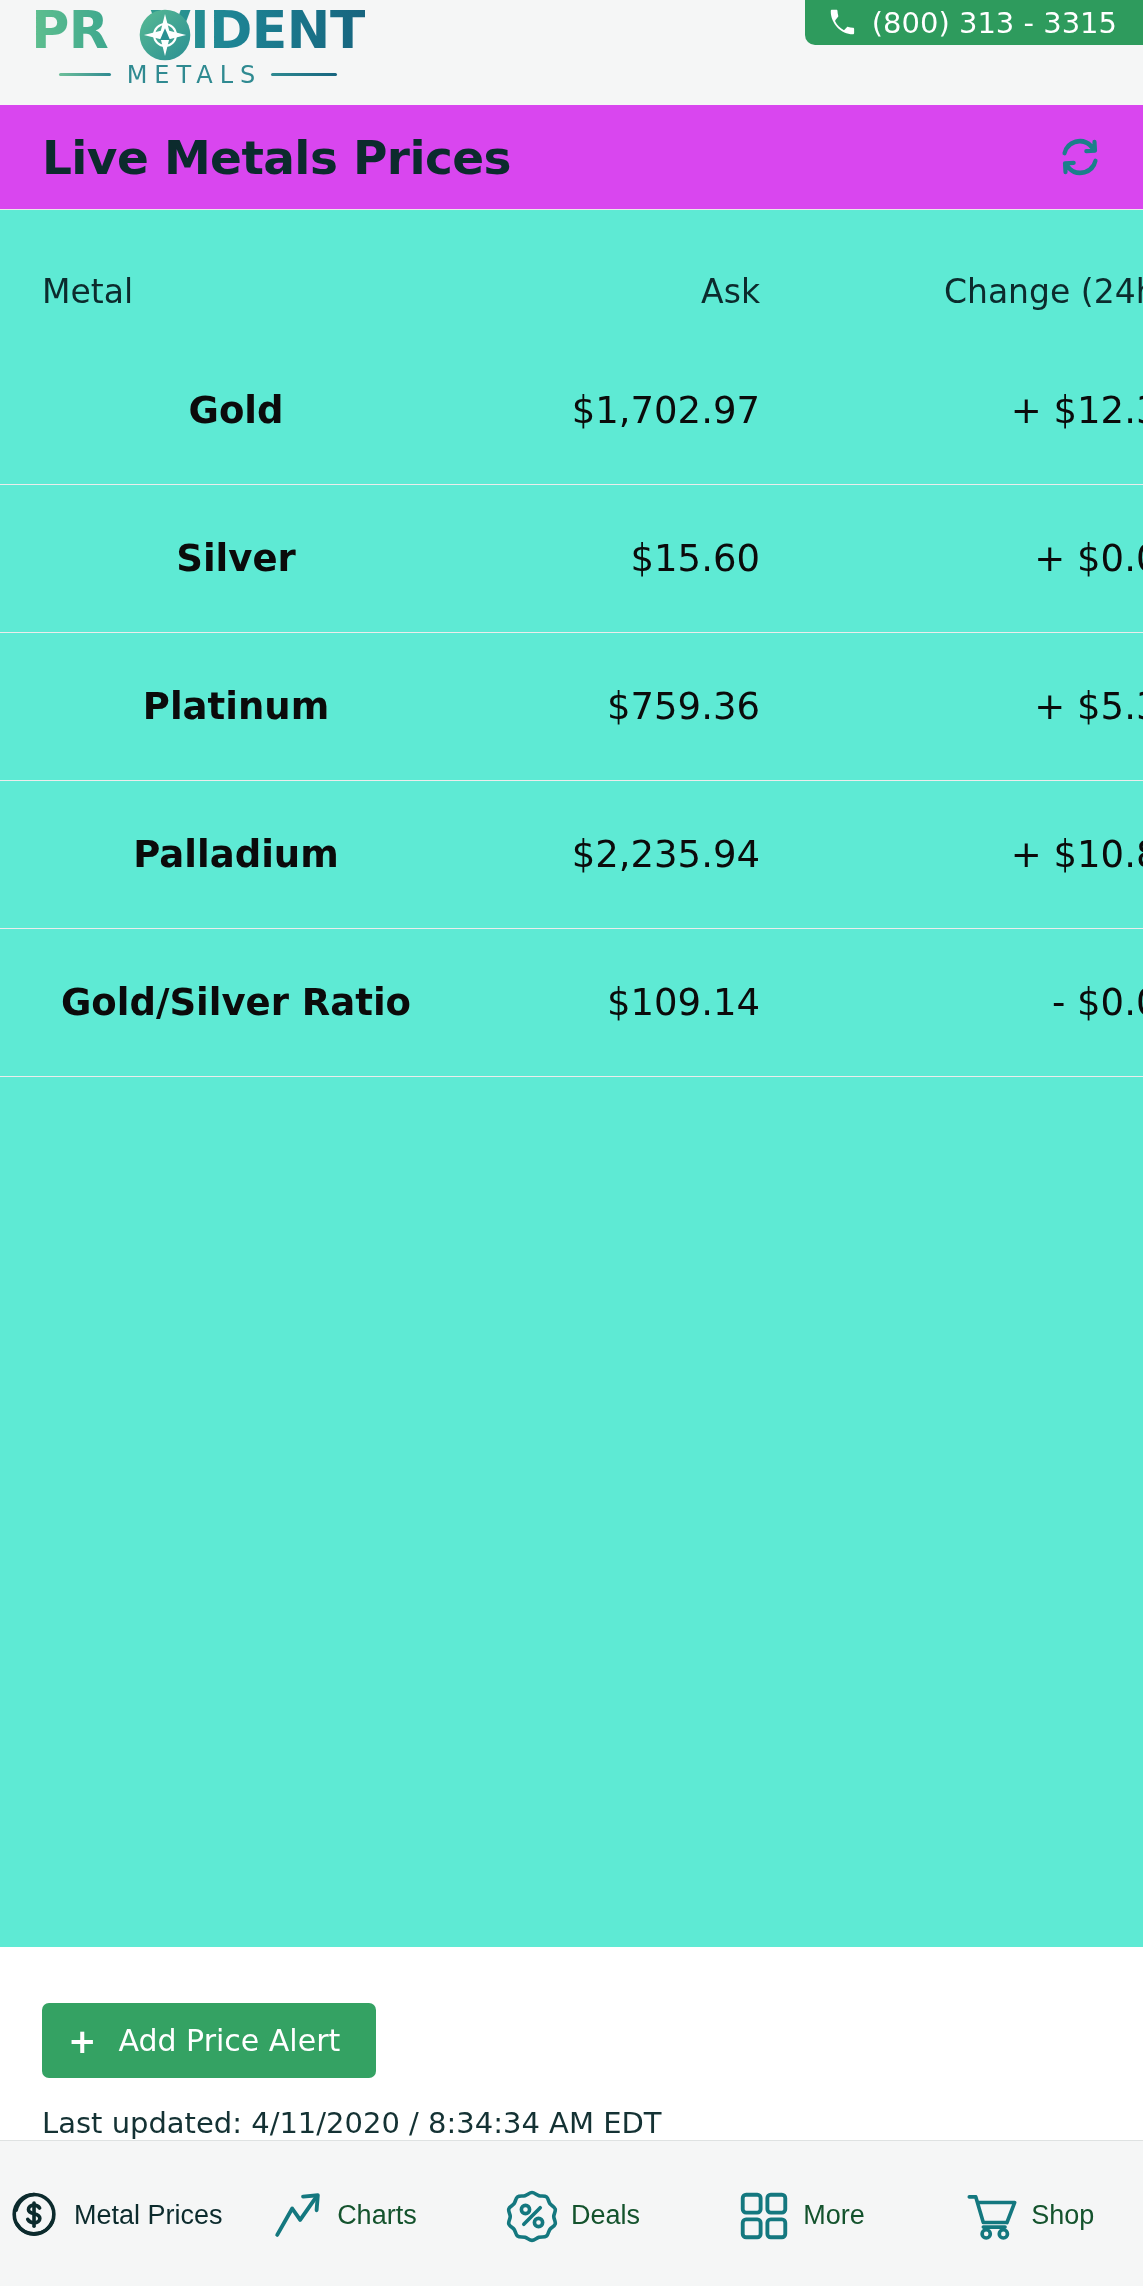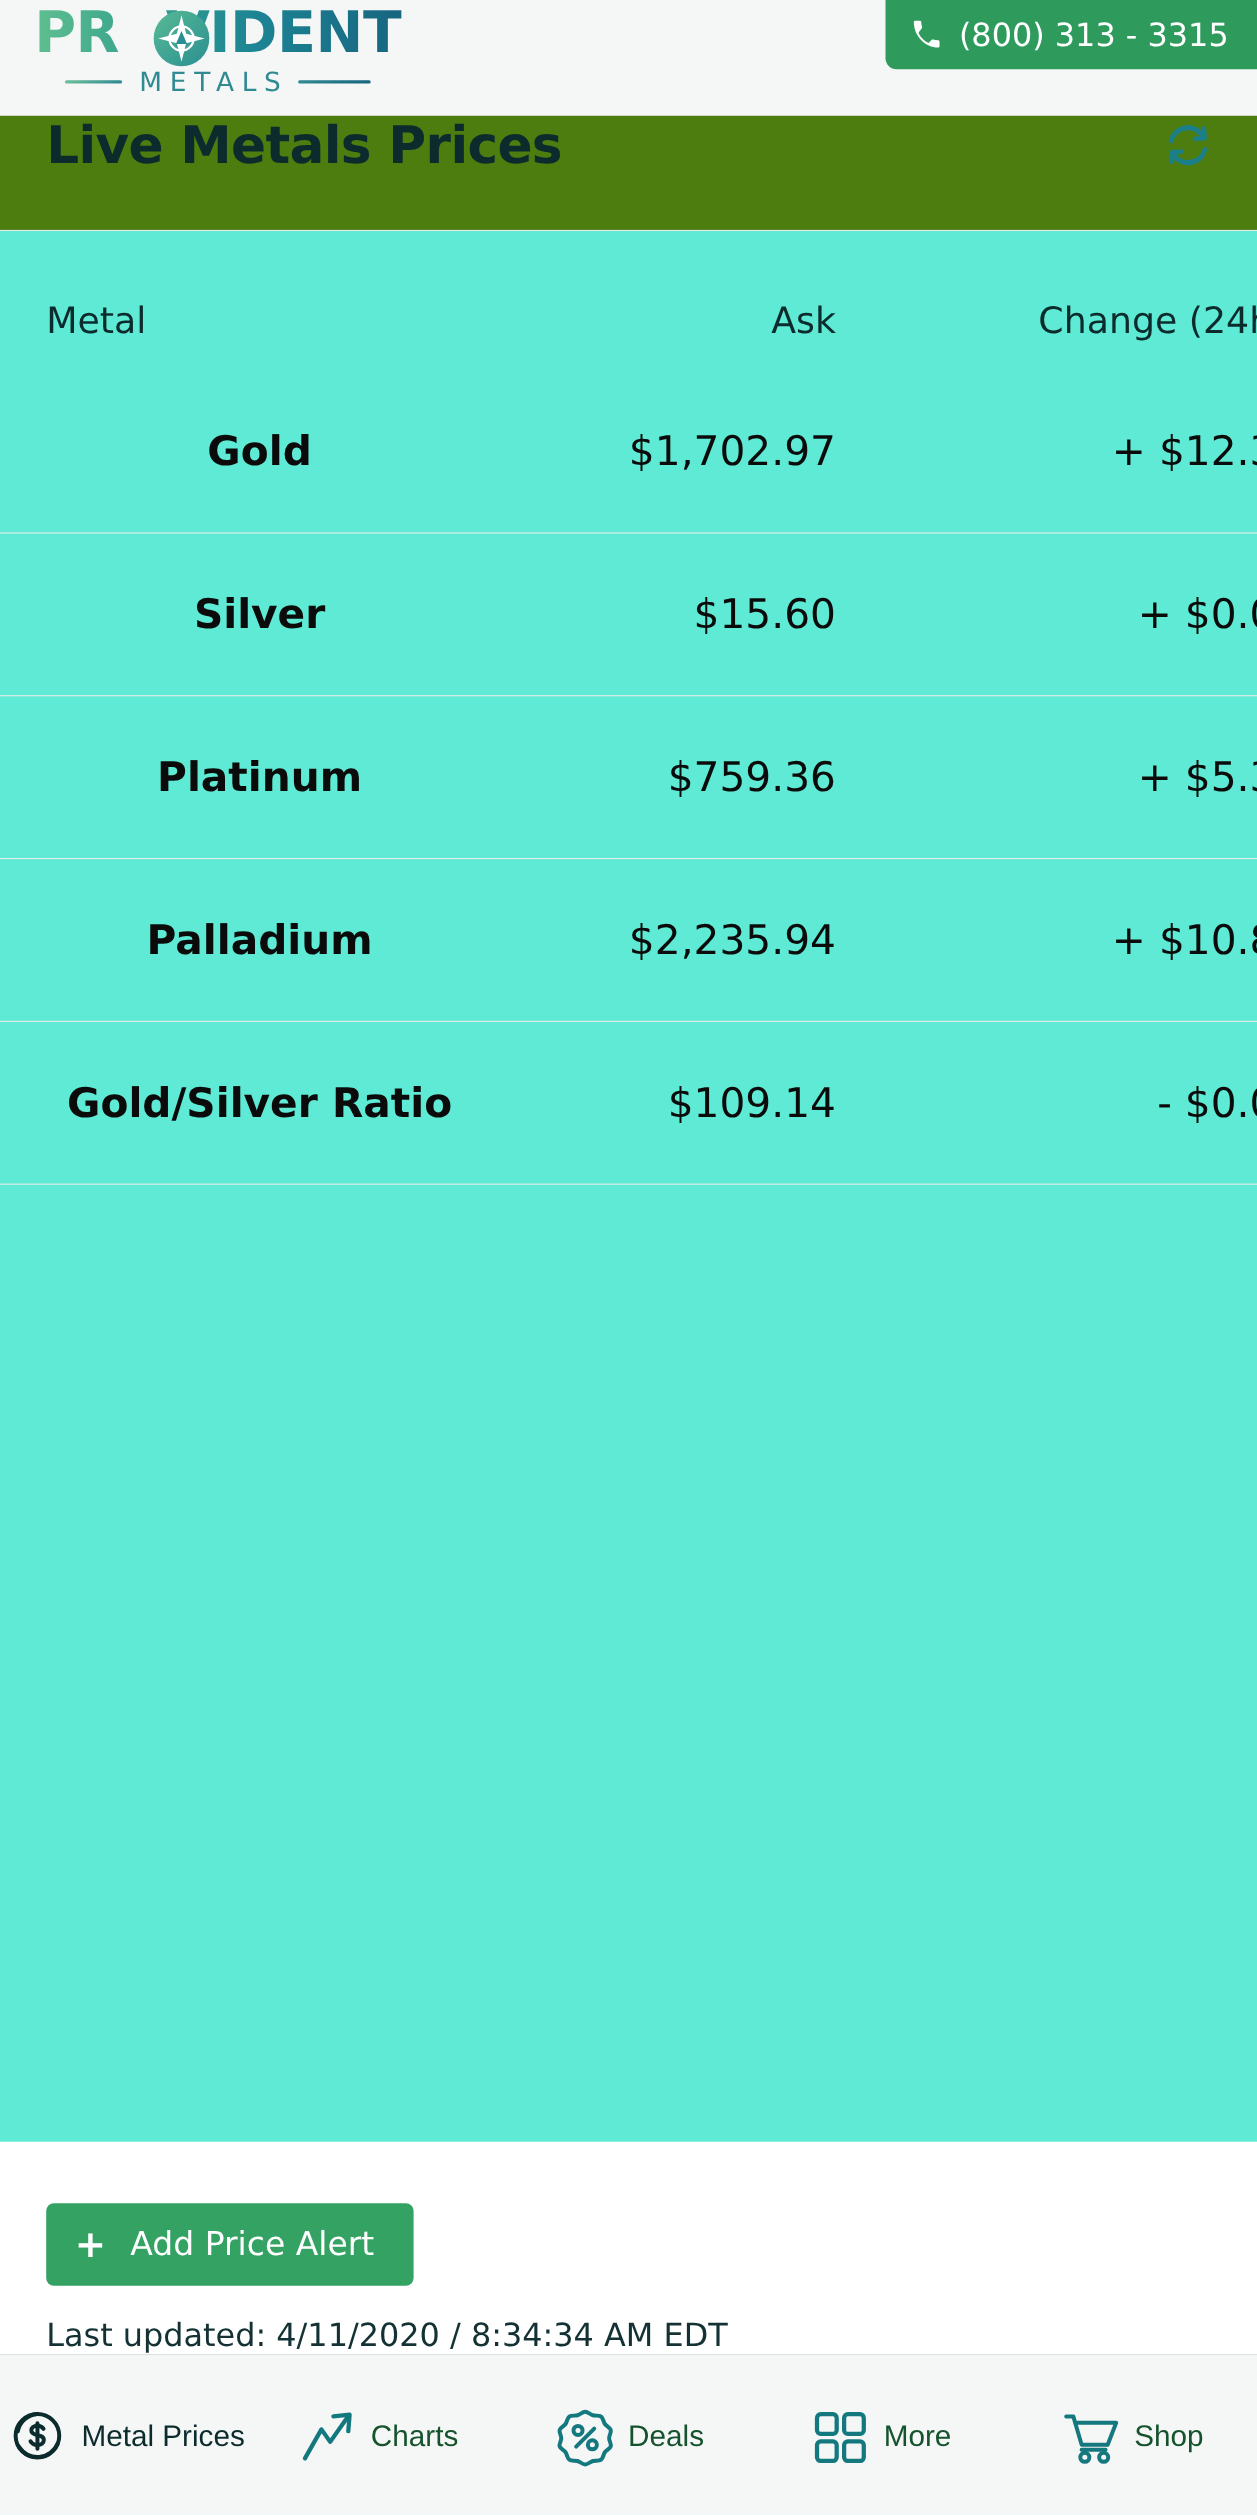--- a/index.html
+++ b/index.html
@@ -80,43 +80,43 @@
   }
   .logo-rule.right {
     background: linear-gradient(90deg, #2f8a91, #17657f);
     width: 66px;
   }
 
   .phone-btn {
     position: absolute;
     right: 0px;
     top: 0px;
-    height: 63px;
+    height: 45px;
     padding: 0 26px 0 22px;
     background: #2e9b5d;
     border: none;
     border-radius: 0 0 0 10px;
     color: #ffffff;
     display: flex;
     align-items: center;
     gap: 15px;
     font-size: 29px;
     font-family: "DejaVu Sans", "Liberation Sans", sans-serif;
     cursor: pointer;
     white-space: nowrap;
   }
   .phone-btn svg { flex: 0 0 auto; }
 
   
   .page-head {
     height: 105px;
-    background: #4d7c0f;
+    background: #d946ef;
     border-bottom: 1px solid #e8eaea;
     display: flex;
-    align-items: flex-start;
+    align-items: center;
     padding: 0 36px 0 42px;
     flex: 0 0 auto;
   }
   .page-title {
     font-size: 47px;
     font-weight: 800;
     color: #0c2b2d;
     letter-spacing: -0.6px;
     flex: 1 1 auto;
     white-space: nowrap;

